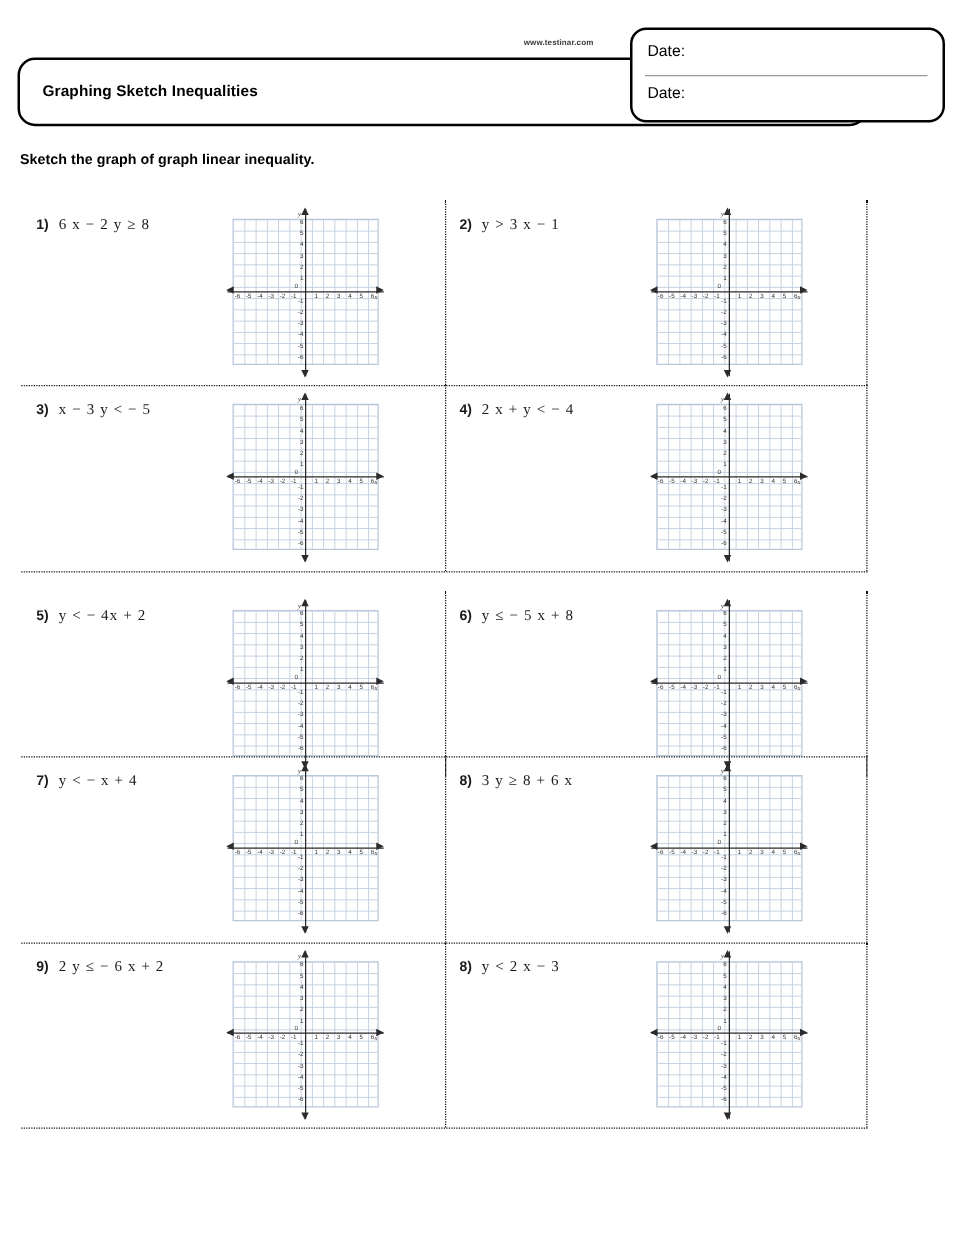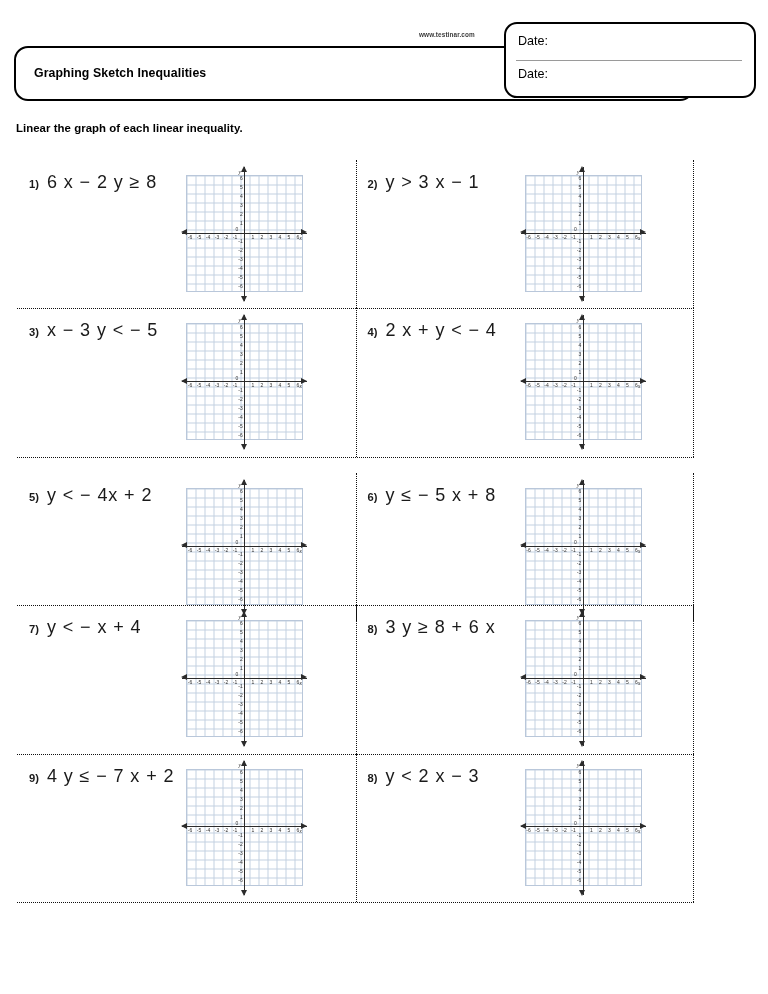--- a/index.html
+++ b/index.html
@@ -151,22 +151,22 @@
     color: #1a1a1a;
     white-space: nowrap;
   }
   .pnum {
     font-weight: bold;
     font-family: "Liberation Sans", sans-serif;
     font-size: 11.2px;
     margin-right: 8px;
   }
   .pexpr {
-    font-family: Liberation Sans, sans-serif;
-    font-size: 18px;
+    font-family: Liberation Serif, serif;
+    font-size: 12px;
     letter-spacing: 0.9px;
   }
 
   
   .graph {
     position: absolute;
     left: 165px;
     top: 7px;
     width: 125px;
     height: 134px;
@@ -273,21 +273,21 @@
 
   <div id="namedate-box"></div>
 
   <div id="name-label">Date:</div>
 
   <div id="namedate-rule"></div>
 
   <div id="date-label">Date:</div>
 </div>
 
-<div id="instruction">Linear the graph of each linear inequality.</div>
+<div id="instruction">Sketch the graph of graph linear inequality.</div>
 
 <div id="problems">
     <div class="prow" style="top: 0px;">
       <div class="pcell left">
         <div class="plabel"><span class="pnum">1)</span><span class="pexpr">6 x − 2 y ≥ 8</span></div>
         <div class="graph">
           <div class="grid-box"></div>
           <div class="axis-x"></div>
           <div class="axis-y"></div>
           <div class="arrow up"></div>
@@ -606,21 +606,21 @@
           <div class="tick ylab" style="left: 51.8px; top: 98.3px;">-4</div>
           <div class="tick ylab" style="left: 51.8px; top: 107.3px;">-5</div>
           <div class="tick ylab" style="left: 51.8px; top: 116.3px;">-6</div>
         </div>
       </div>
       <div class="sep-v mid"></div>
       <div class="sep-v right"></div>
     </div>
     <div class="prow" style="top: 593.6px;">
       <div class="pcell left">
-        <div class="plabel"><span class="pnum">9)</span><span class="pexpr">4 y ≤ − 7 x + 2</span></div>
+        <div class="plabel"><span class="pnum">9)</span><span class="pexpr">2 y ≤ − 6 x + 2</span></div>
         <div class="graph">
           <div class="grid-box"></div>
           <div class="axis-x"></div>
           <div class="axis-y"></div>
           <div class="arrow up"></div>
           <div class="arrow down"></div>
           <div class="arrow left"></div>
           <div class="arrow right"></div>
           <div class="axis-letter y">y</div>
           <div class="axis-letter x">x</div>

